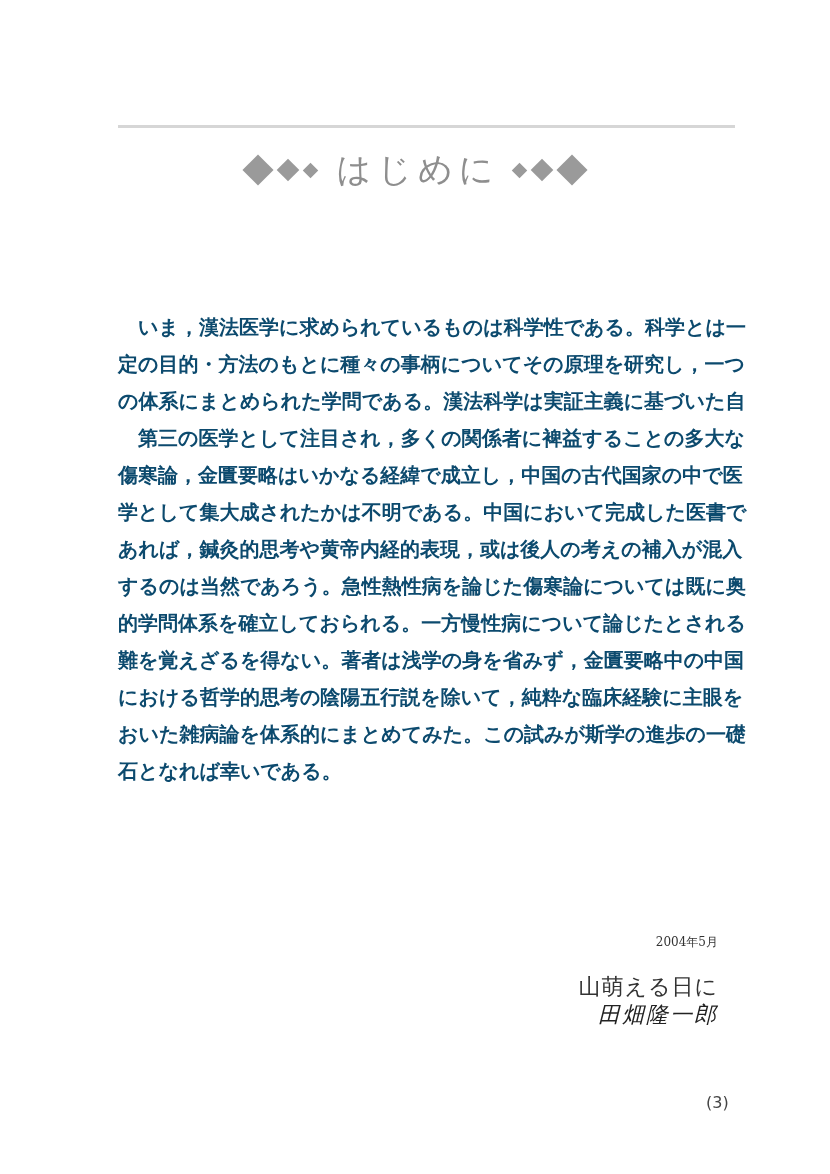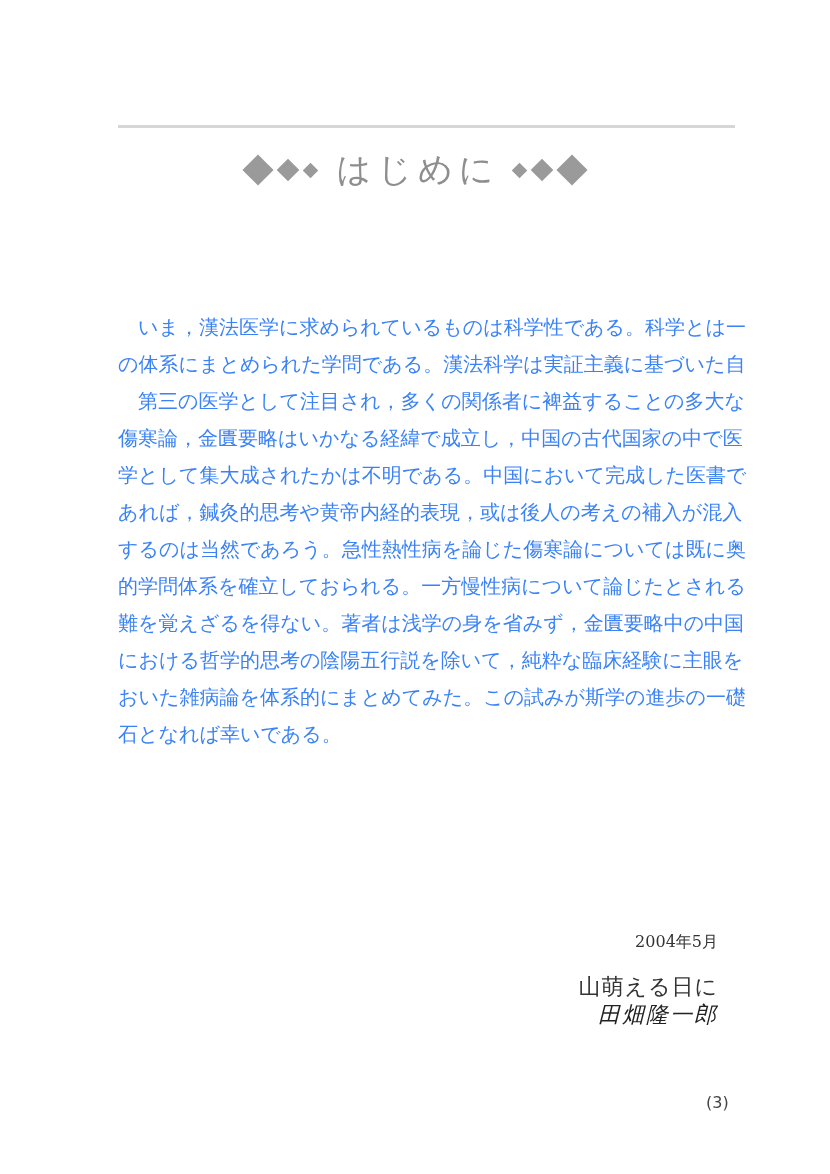--- a/index.html
+++ b/index.html
@@ -19,26 +19,26 @@
   .d-lg { width: 22px; height: 22px; margin: 0 6px; }
   .d-md { width: 16px; height: 16px; margin: 0 5px; }
   .d-sm { width: 11px; height: 11px; margin: 0 4px; }
   .heading-title {
     font-family: "DejaVu Serif", "Liberation Serif", serif; font-size: 34px;
     color: #8e8e8e; letter-spacing: 6px; margin: 0 10px 0 16px;
   }
   .body-text { position: absolute; left: 118px; top: 313px; width: 618px; }
   .line {
     height: 37px; line-height: 28px; font-size: 20px; white-space: nowrap;
-    text-align: justify; text-align-last: justify; color: #3b82f6;
+    text-align: justify; text-align-last: justify; color: #0c4a6e; font-weight: bold;
   }
   .line.last { text-align-last: left; }
   .line.indent { padding-left: 20px; }
   .signature { position: absolute; left: 560px; top: 930px; width: 158px; text-align: right; }
-  .sig-date { font-size: 16px; color: #333; height: 24px; line-height: 24px; }
+  .sig-date { font-size: 12px; color: #333; height: 24px; line-height: 24px; }
   .sig-phrase { font-size: 22px; color: #333; margin-top: 20px; letter-spacing: 1px; height: 26px; line-height: 26px; }
   .sig-name { font-size: 22px; color: #222; letter-spacing: 2px; height: 30px; line-height: 30px; font-style: italic; }
   .page-number {
     position: absolute; left: 706px; top: 1093px; font-size: 16px; color: #444;
     font-family: "DejaVu Sans", "Liberation Sans", sans-serif;
   }
 </style>
 </head>
 <body>
 
@@ -49,20 +49,21 @@
   <span class="diamond d-md"></span>
   <span class="diamond d-sm"></span>
   <span class="heading-title">はじめに</span>
   <span class="diamond d-sm"></span>
   <span class="diamond d-md"></span>
   <span class="diamond d-lg"></span>
 </div>
 
 <div class="body-text">
   <div class="line indent">いま，漢法医学に求められているものは科学性である。科学とは一</div>
+  <div class="line">定の目的・方法のもとに種々の事柄についてその原理を研究し，一つ</div>
   <div class="line">の体系にまとめられた学問である。漢法科学は実証主義に基づいた自</div>
   <div class="line indent">第三の医学として注目され，多くの関係者に裨益することの多大な</div>
   <div class="line">傷寒論，金匱要略はいかなる経緯で成立し，中国の古代国家の中で医</div>
   <div class="line">学として集大成されたかは不明である。中国において完成した医書で</div>
   <div class="line">あれば，鍼灸的思考や黄帝内経的表現，或は後人の考えの補入が混入</div>
   <div class="line">するのは当然であろう。急性熱性病を論じた傷寒論については既に奥</div>
   <div class="line">的学問体系を確立しておられる。一方慢性病について論じたとされる</div>
   <div class="line">難を覚えざるを得ない。著者は浅学の身を省みず，金匱要略中の中国</div>
   <div class="line">における哲学的思考の陰陽五行説を除いて，純粋な臨床経験に主眼を</div>
   <div class="line">おいた雑病論を体系的にまとめてみた。この試みが斯学の進歩の一礎</div>

